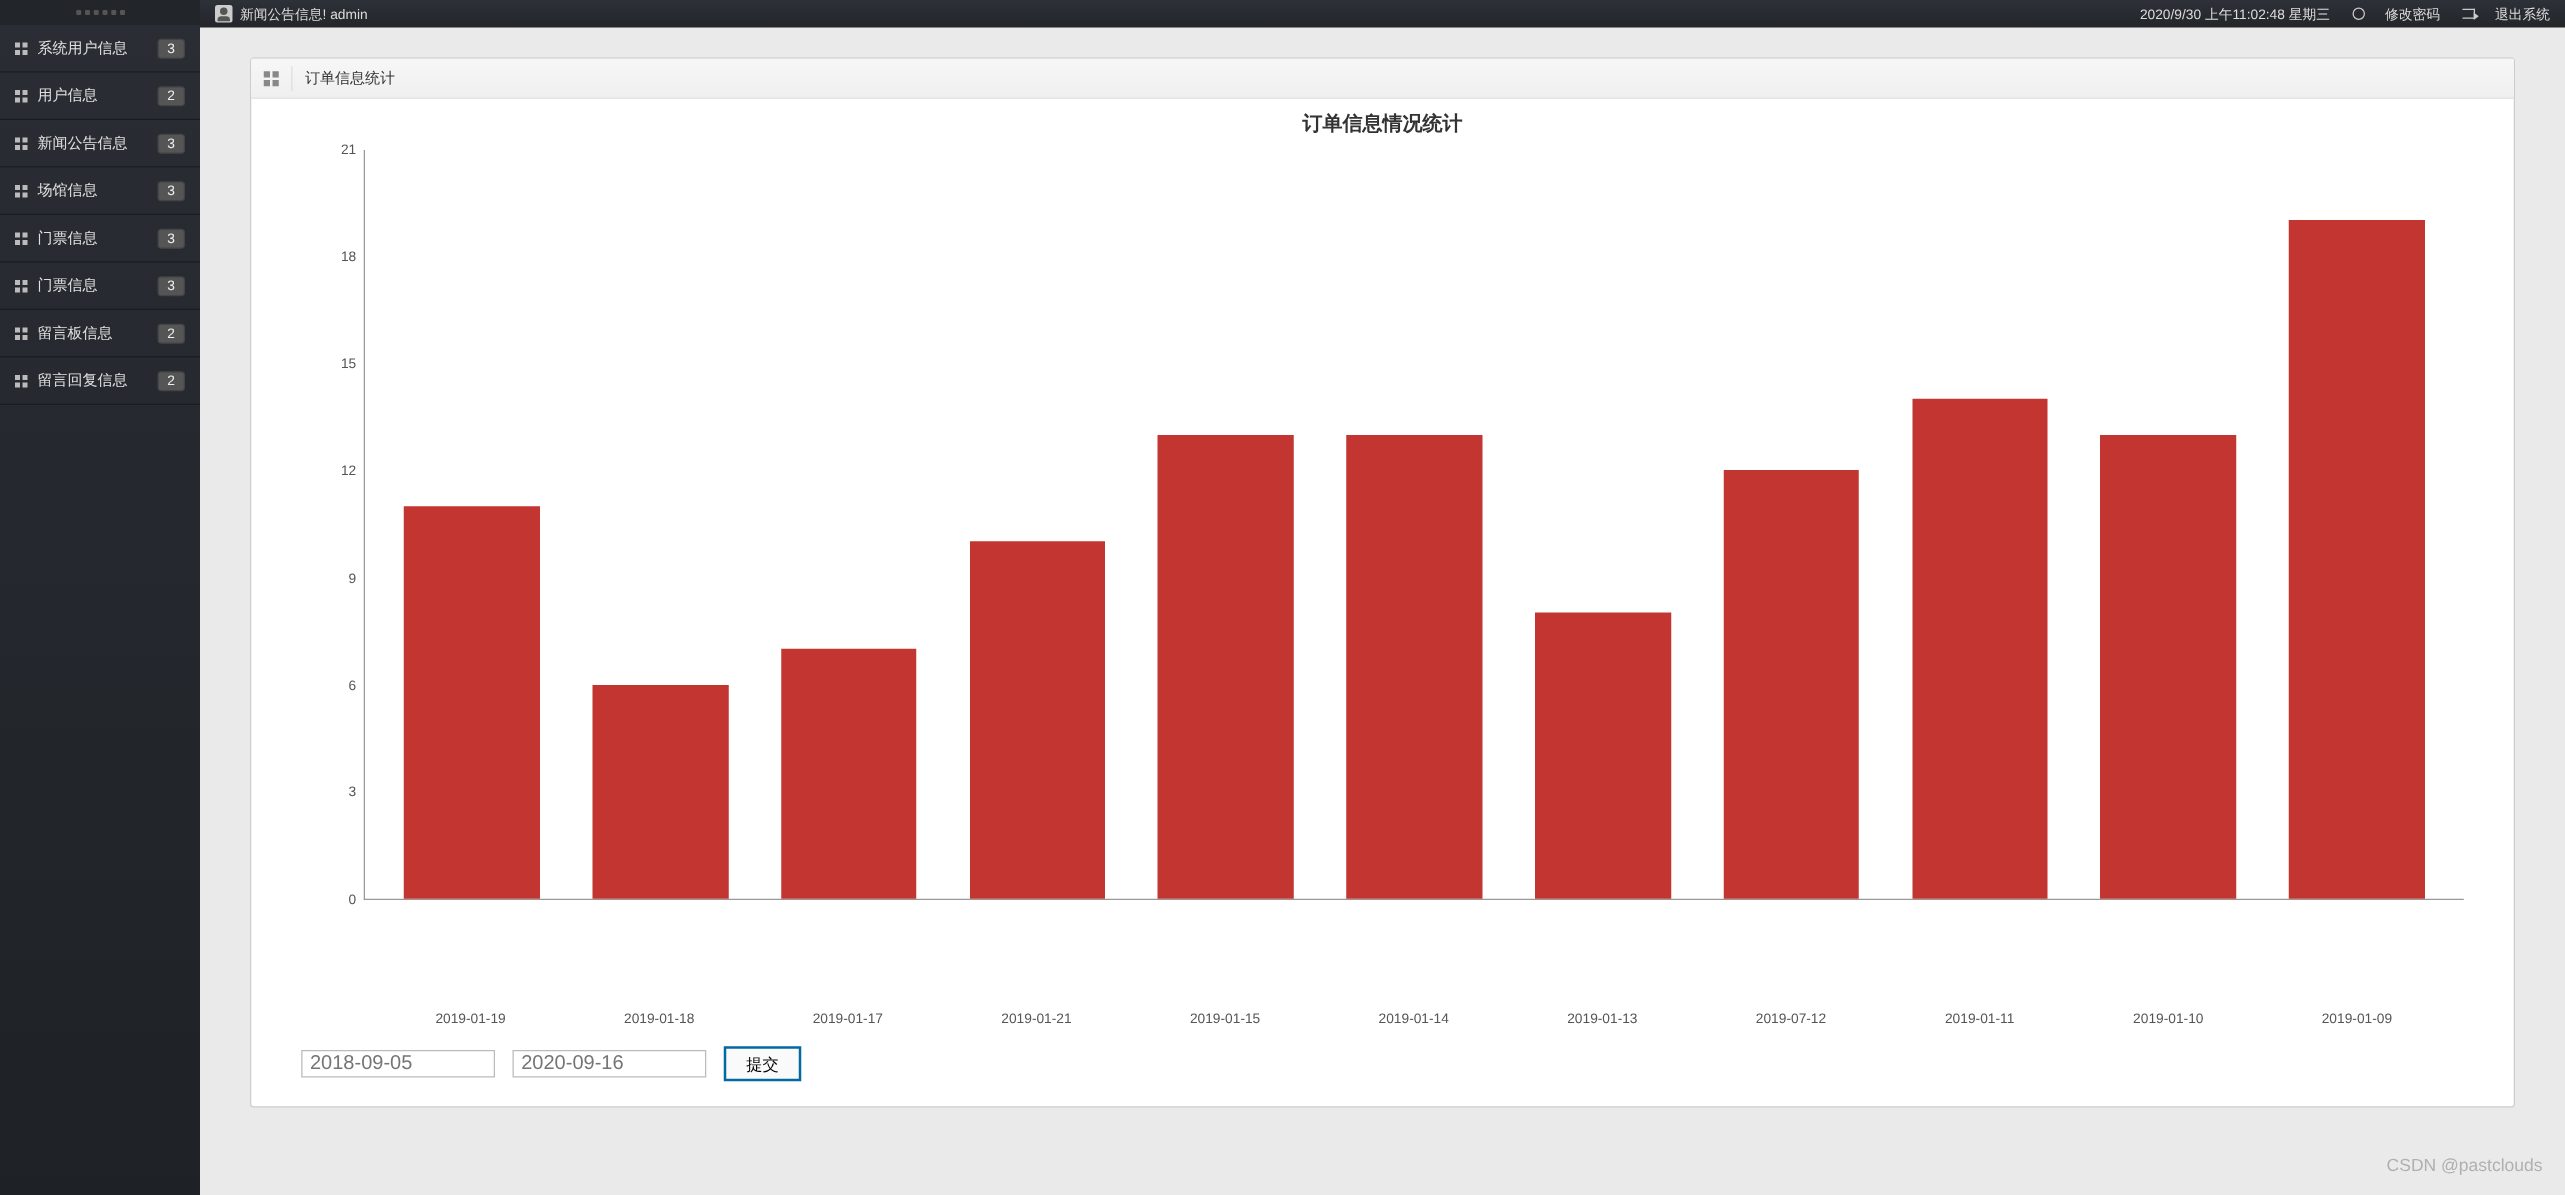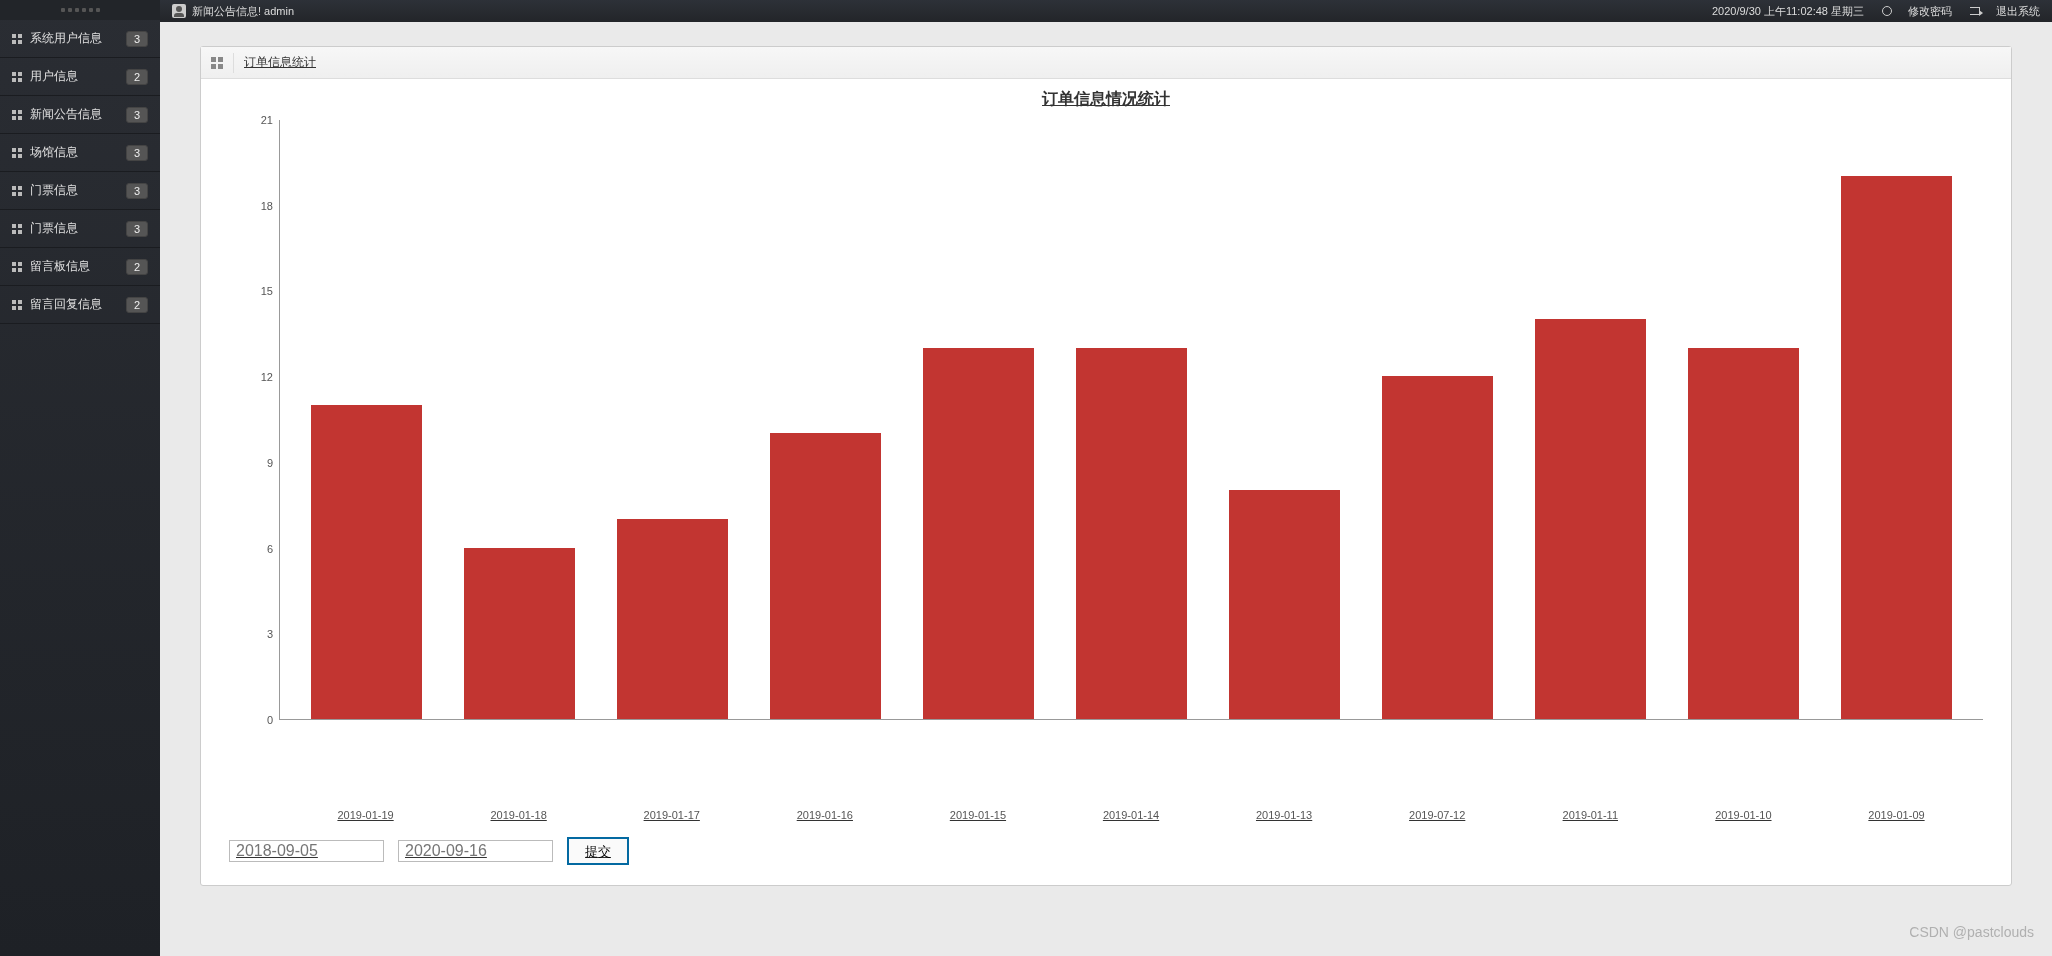--- a/index.html
+++ b/index.html
@@ -27,28 +27,28 @@
     .topbar .user-icon::after{content:""; position:absolute; left:4px; top:2px; width:6px; height:6px; border-radius:50%; background:#555;}
     .topbar .user-icon::before{content:""; position:absolute; left:2px; bottom:1px; width:10px; height:4px; border-radius:3px 3px 0 0; background:#555;}
     .topbar .spacer { flex: 1; }
     .topbar .tb-action { margin-left: 18px; cursor: pointer; display: flex; align-items: center; gap: 16px; }
     .gear-icon { width:10px; height:10px; border:1.5px solid #ccc; border-radius:50%; position:relative;}
     .gear-icon::after{content:""; position:absolute; inset:2px; border-radius:50%; background:#26282d;}
     .exit-icon { width:10px; height:8px; border:1.5px solid #ccc; border-left:none; position:relative;}
     .exit-icon::after{content:""; position:absolute; right:-4px; top:2px; width:0; height:0; border-left:4px solid #ccc; border-top:3px solid transparent; border-bottom:3px solid transparent;}
     
     
-    .content { flex: 1; padding: 24px 40px; overflow: auto; text-decoration: underline; }
+    .content { flex: 1; padding: 24px 40px; overflow: auto; }
     .panel { background: #fff; border: 1px solid #ccc; border-radius: 3px; height: 840px; display: flex; flex-direction: column; }
     .panel-header { height: 32px; background: linear-gradient(#f7f7f7, #efefef); border-bottom: 1px solid #ddd; display: flex; align-items: center; padding: 0 10px; gap: 10px; font-size: 12px; }
     .panel-header .panel-icon { width: 12px; height: 12px; position: relative; }
     .panel-header .panel-icon::before { content:""; position:absolute; top:0;left:0;width:5px;height:5px;background:#888;box-shadow:7px 0 #888, 0 7px #888, 7px 7px #888;}
     .panel-divider{width:1px;height:20px;background:#ddd;}
     
-    .chart-area { flex: 1; padding: 10px 28px 20px; display: flex; flex-direction: column; }
+    .chart-area { flex: 1; padding: 10px 40px 20px; display: flex; flex-direction: column; }
     .chart-title { text-align: center; font-size: 16px; font-weight: bold; color: #333; margin-bottom: 10px; }
     .chart-wrap { flex: 1; display: flex; }
     .y-axis { width: 50px; position: relative; }
     .y-tick { position: absolute; right: 6px; font-size: 11px; color: #555; transform: translateY(50%); }
     .plot { flex: 1; border-left: 1px solid #999; border-bottom: 1px solid #999; position: relative; display: flex; align-items: flex-end; padding: 0 10px; }
     .bar-slot { flex: 1; display: flex; justify-content: center; align-items: flex-end; position: relative; }
     .bar { width: 72%; background: #c23531; }
     .x-labels { display: flex; margin-left: 50px; padding: 6px 10px 0; }
     .x-label { flex:1; text-align:center; font-size:11px; color:#555;}
     
@@ -186,21 +186,21 @@
                 </div>
                 <div class="bar-slot">
                   <div class="bar" style="height: 542.857px; background: rgb(194, 53, 49);"></div>
                 </div>
               </div>
           </div>
           <div class="x-labels" id="x-labels">
               <div class="x-label">2019-01-19</div>
               <div class="x-label">2019-01-18</div>
               <div class="x-label">2019-01-17</div>
-              <div class="x-label">2019-01-16</div>
+              <div class="x-label">2019-01-21</div>
               <div class="x-label">2019-01-15</div>
               <div class="x-label">2019-01-14</div>
               <div class="x-label">2019-01-13</div>
               <div class="x-label">2019-07-12</div>
               <div class="x-label">2019-01-11</div>
               <div class="x-label">2019-01-10</div>
               <div class="x-label">2019-01-09</div>
             </div>
 
           <div class="form-row">

